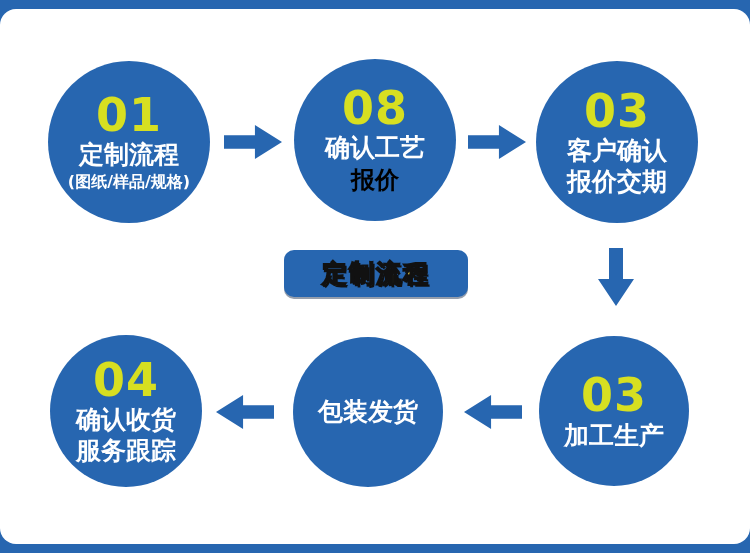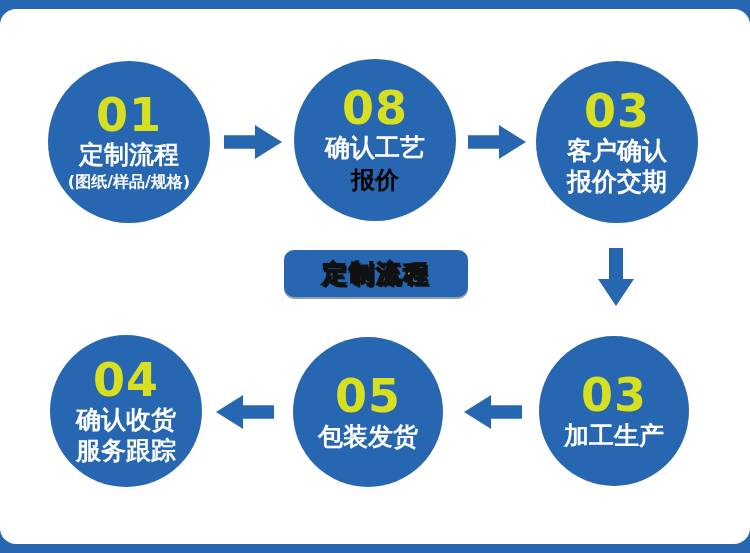--- a/index.html
+++ b/index.html
@@ -145,21 +145,20 @@
     <div class="step-title">加工生产</div>
   </div>
 
   <div class="arrow a4">
     <svg viewBox="0 0 60 40" preserveAspectRatio="none">
         <polygon points="60,13 28,13 28,2 0,20 28,38 28,27 60,27"></polygon>
       </svg>
   </div>
 
   <div class="circle c5">
-    <div class="step-num">05</div>
     <div class="step-title">包装发货</div>
   </div>
 
   <div class="arrow a5">
     <svg viewBox="0 0 60 40" preserveAspectRatio="none">
         <polygon points="60,13 28,13 28,2 0,20 28,38 28,27 60,27"></polygon>
       </svg>
   </div>
 
   <div class="circle c6">

